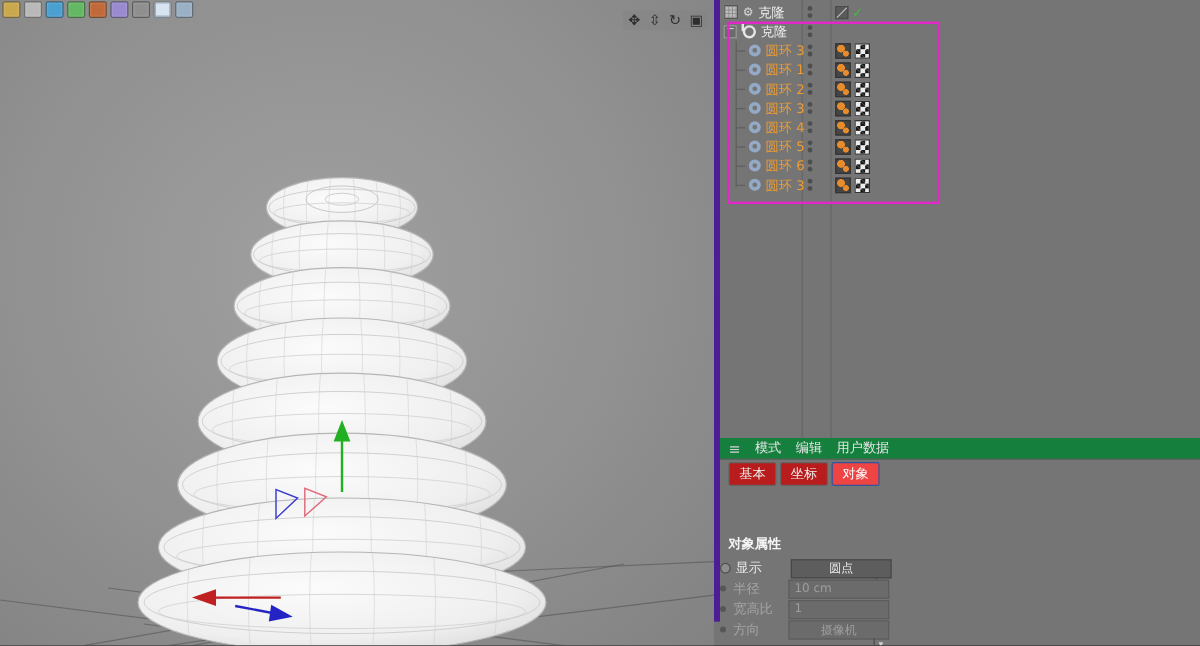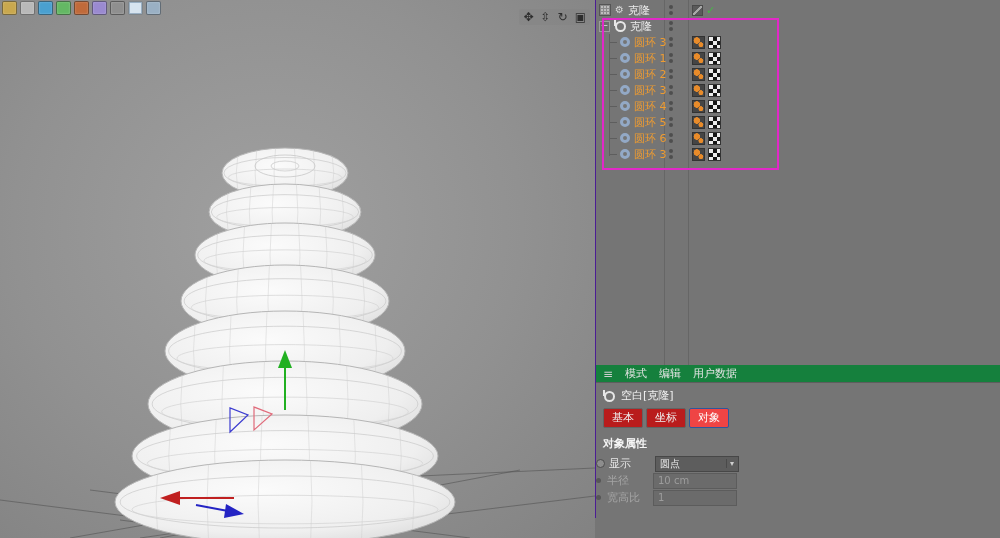--- a/index.html
+++ b/index.html
@@ -14,21 +14,21 @@
   .tbicon{width:13px;height:12px;border-radius:2px;border:1px solid rgba(40,40,40,.5);
           box-shadow:inset 0 0 2px rgba(255,255,255,.35);}
   .tbicon.pressed{box-shadow:inset 0 0 0 1px #9ab0c4;}
   .vp-nav{position:absolute;top:9px;right:5px;display:flex;gap:7px;align-items:center;
           color:#2d2d2d;font-size:12px;line-height:14px;padding:1px 4px;
           background:rgba(130,130,130,.35);border-radius:2px;}
   .vp-nav span{cursor:pointer;}
 
   
   .right{position:absolute;left:595px;top:0;width:405px;height:518px;
-         border-left:1px solid #4c1d95;background:#757575;box-sizing:border-box;}
+         border-left:5px solid #4c1d95;background:#757575;box-sizing:border-box;}
 
   
   .om{position:absolute;top:0;left:0;right:0;height:365px;background:#757575;
       border-bottom:1px solid #585858;font-size:11px;color:#ededed;overflow:hidden;}
   .om-colline{position:absolute;top:0;bottom:0;width:1px;background:rgba(85,85,85,.45);}
   .om-row{position:relative;height:16px;display:flex;align-items:center;padding-left:3px;}
   .om-label{margin-left:4px;white-space:nowrap;cursor:default;}
   .child-label{color:#ef9c31;}
   .gridicon{width:10px;height:10px;border:1px solid #555;
     background:linear-gradient(#8a8a8a 1px,transparent 1px),
@@ -66,29 +66,29 @@
   
   .am{position:absolute;top:365px;left:0;right:0;bottom:0;background:#757575;font-size:11px;}
   .am-menu{height:17px;background:#15803d;border-bottom:1px solid #5d5d5d;display:flex;
     align-items:center;gap:12px;padding:0 7px;color:#e4e4e4;}
   .burger::before{content:"≡";color:#cfcfcf;font-size:12px;}
   .am-obj{display:flex;align-items:center;gap:6px;padding:5px 7px 3px;color:#f2f2f2;}
   .am-tabs{display:flex;gap:3px;padding:2px 7px 4px;}
   .am-tab{padding:1px 8px 2px;background:#b91c1c;border:1px solid #636363;border-radius:2px;
     color:#efefef;cursor:pointer;}
   .am-tab.active{background:#ef4444;border-color:#2f569c;color:#fff;}
-  .am-section{padding:4px 7px 4px;color:#f4f4f4;font-weight:bold;}
+  .am-section{padding:4px 7px 4px;color:#f4f4f4;font-weight:bold;margin-top:33px;}
   .am-row{display:flex;align-items:center;height:17px;padding-left:0;color:#e6e6e6;position:relative;}
   .am-row.disabled{color:#a4a4a4;}
   .key-dot{width:5px;height:5px;border-radius:50%;background:#565656;margin-right:6px;flex:0 0 auto;}
   .key-ring{width:7px;height:7px;border:1.5px solid #4c4c4c;border-radius:50%;background:#8d8d8d;
     margin-right:4px;flex:0 0 auto;}
   .plabel{width:46px;white-space:nowrap;overflow:hidden;}
   .dropdown{width:74px;height:14px;background:#5d5d5d;border:1px solid #474747;color:#ececec;
-    font-size:10px;display:flex;align-items:center;padding:0 4px;cursor:pointer;}
+    font-size:10px;display:flex;align-items:center;padding:0 4px;cursor:pointer;flex-direction:column;}
   .dropdown.disabled{background:#6b6b6b;border-color:#5c5c5c;color:#9d9d9d;cursor:default;}
   .caret{margin-left:auto;border-left:1px solid #4a4a4a;padding-left:3px;font-size:8px;color:#cfcfcf;}
   .caret::before{content:"▾";}
   .field{width:74px;height:14px;background:#6b6b6b;border:1px solid #5c5c5c;color:#9d9d9d;
     font-size:10px;display:flex;align-items:center;padding:0 4px;}
 </style>
 </head>
 <body>
 
 <div class="app">
@@ -339,24 +339,20 @@
     </div>
 
     <div class="am">
       <div class="am-menu">
         <span class="burger"></span>
         <span>模式</span>
         <span>编辑</span>
         <span>用户数据</span>
       </div>
 
-      <div class="am-obj">
-        <span class="nullicon" style="margin-left:0"></span>
-        <span>空白[克隆]</span>
-      </div>
 
       <div class="am-tabs">
         <span class="am-tab">基本</span>
         <span class="am-tab">坐标</span>
         <span class="am-tab active">对象</span>
       </div>
 
       <div class="am-section">对象属性</div>
 
       <div class="am-row">
@@ -377,15 +373,23 @@
       </div>
 
       <div class="am-row disabled">
         <span class="key-dot"></span>
         <span class="plabel">宽高比</span>
         <span class="field">
           <span>1</span>
         </span>
       </div>
 
+      <div class="am-row disabled">
+        <span class="key-dot"></span>
+        <span class="plabel">方向</span>
+        <span class="dropdown disabled">
+          <span>摄像机</span>
+          <span class="caret"></span>
+        </span>
+      </div>
     </div>
   </div>
 </div>
 
 </body></html>

